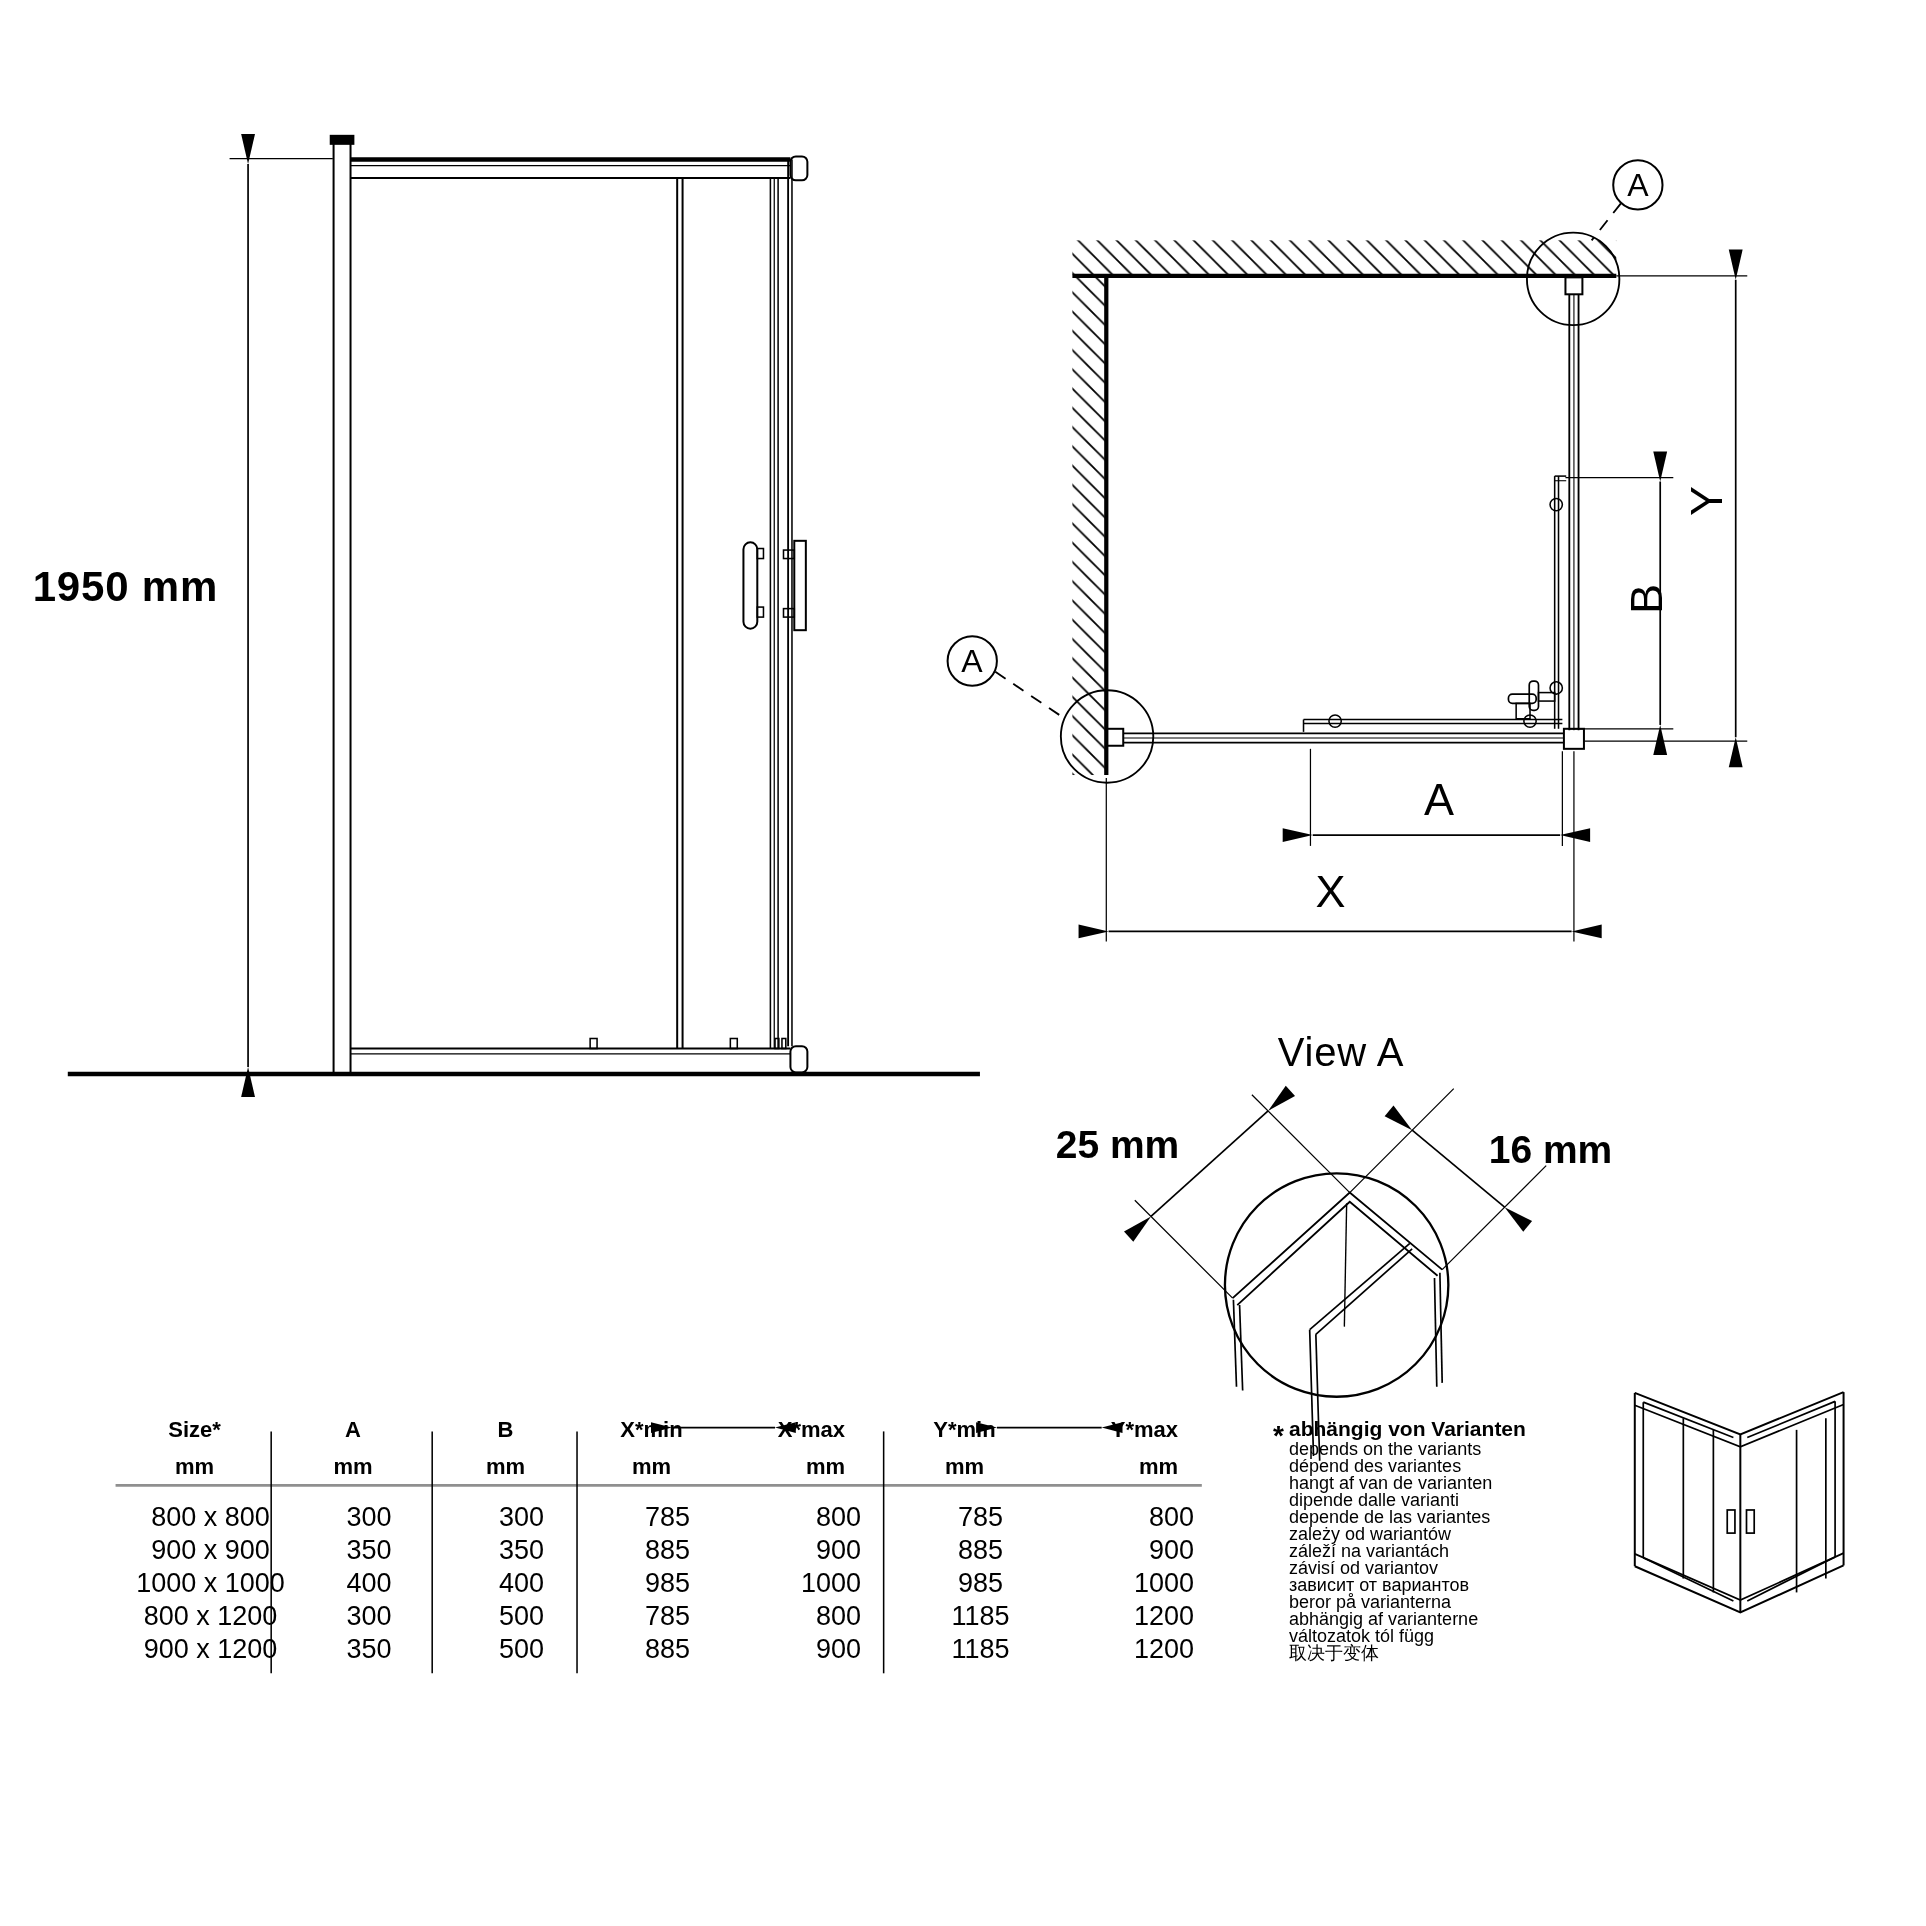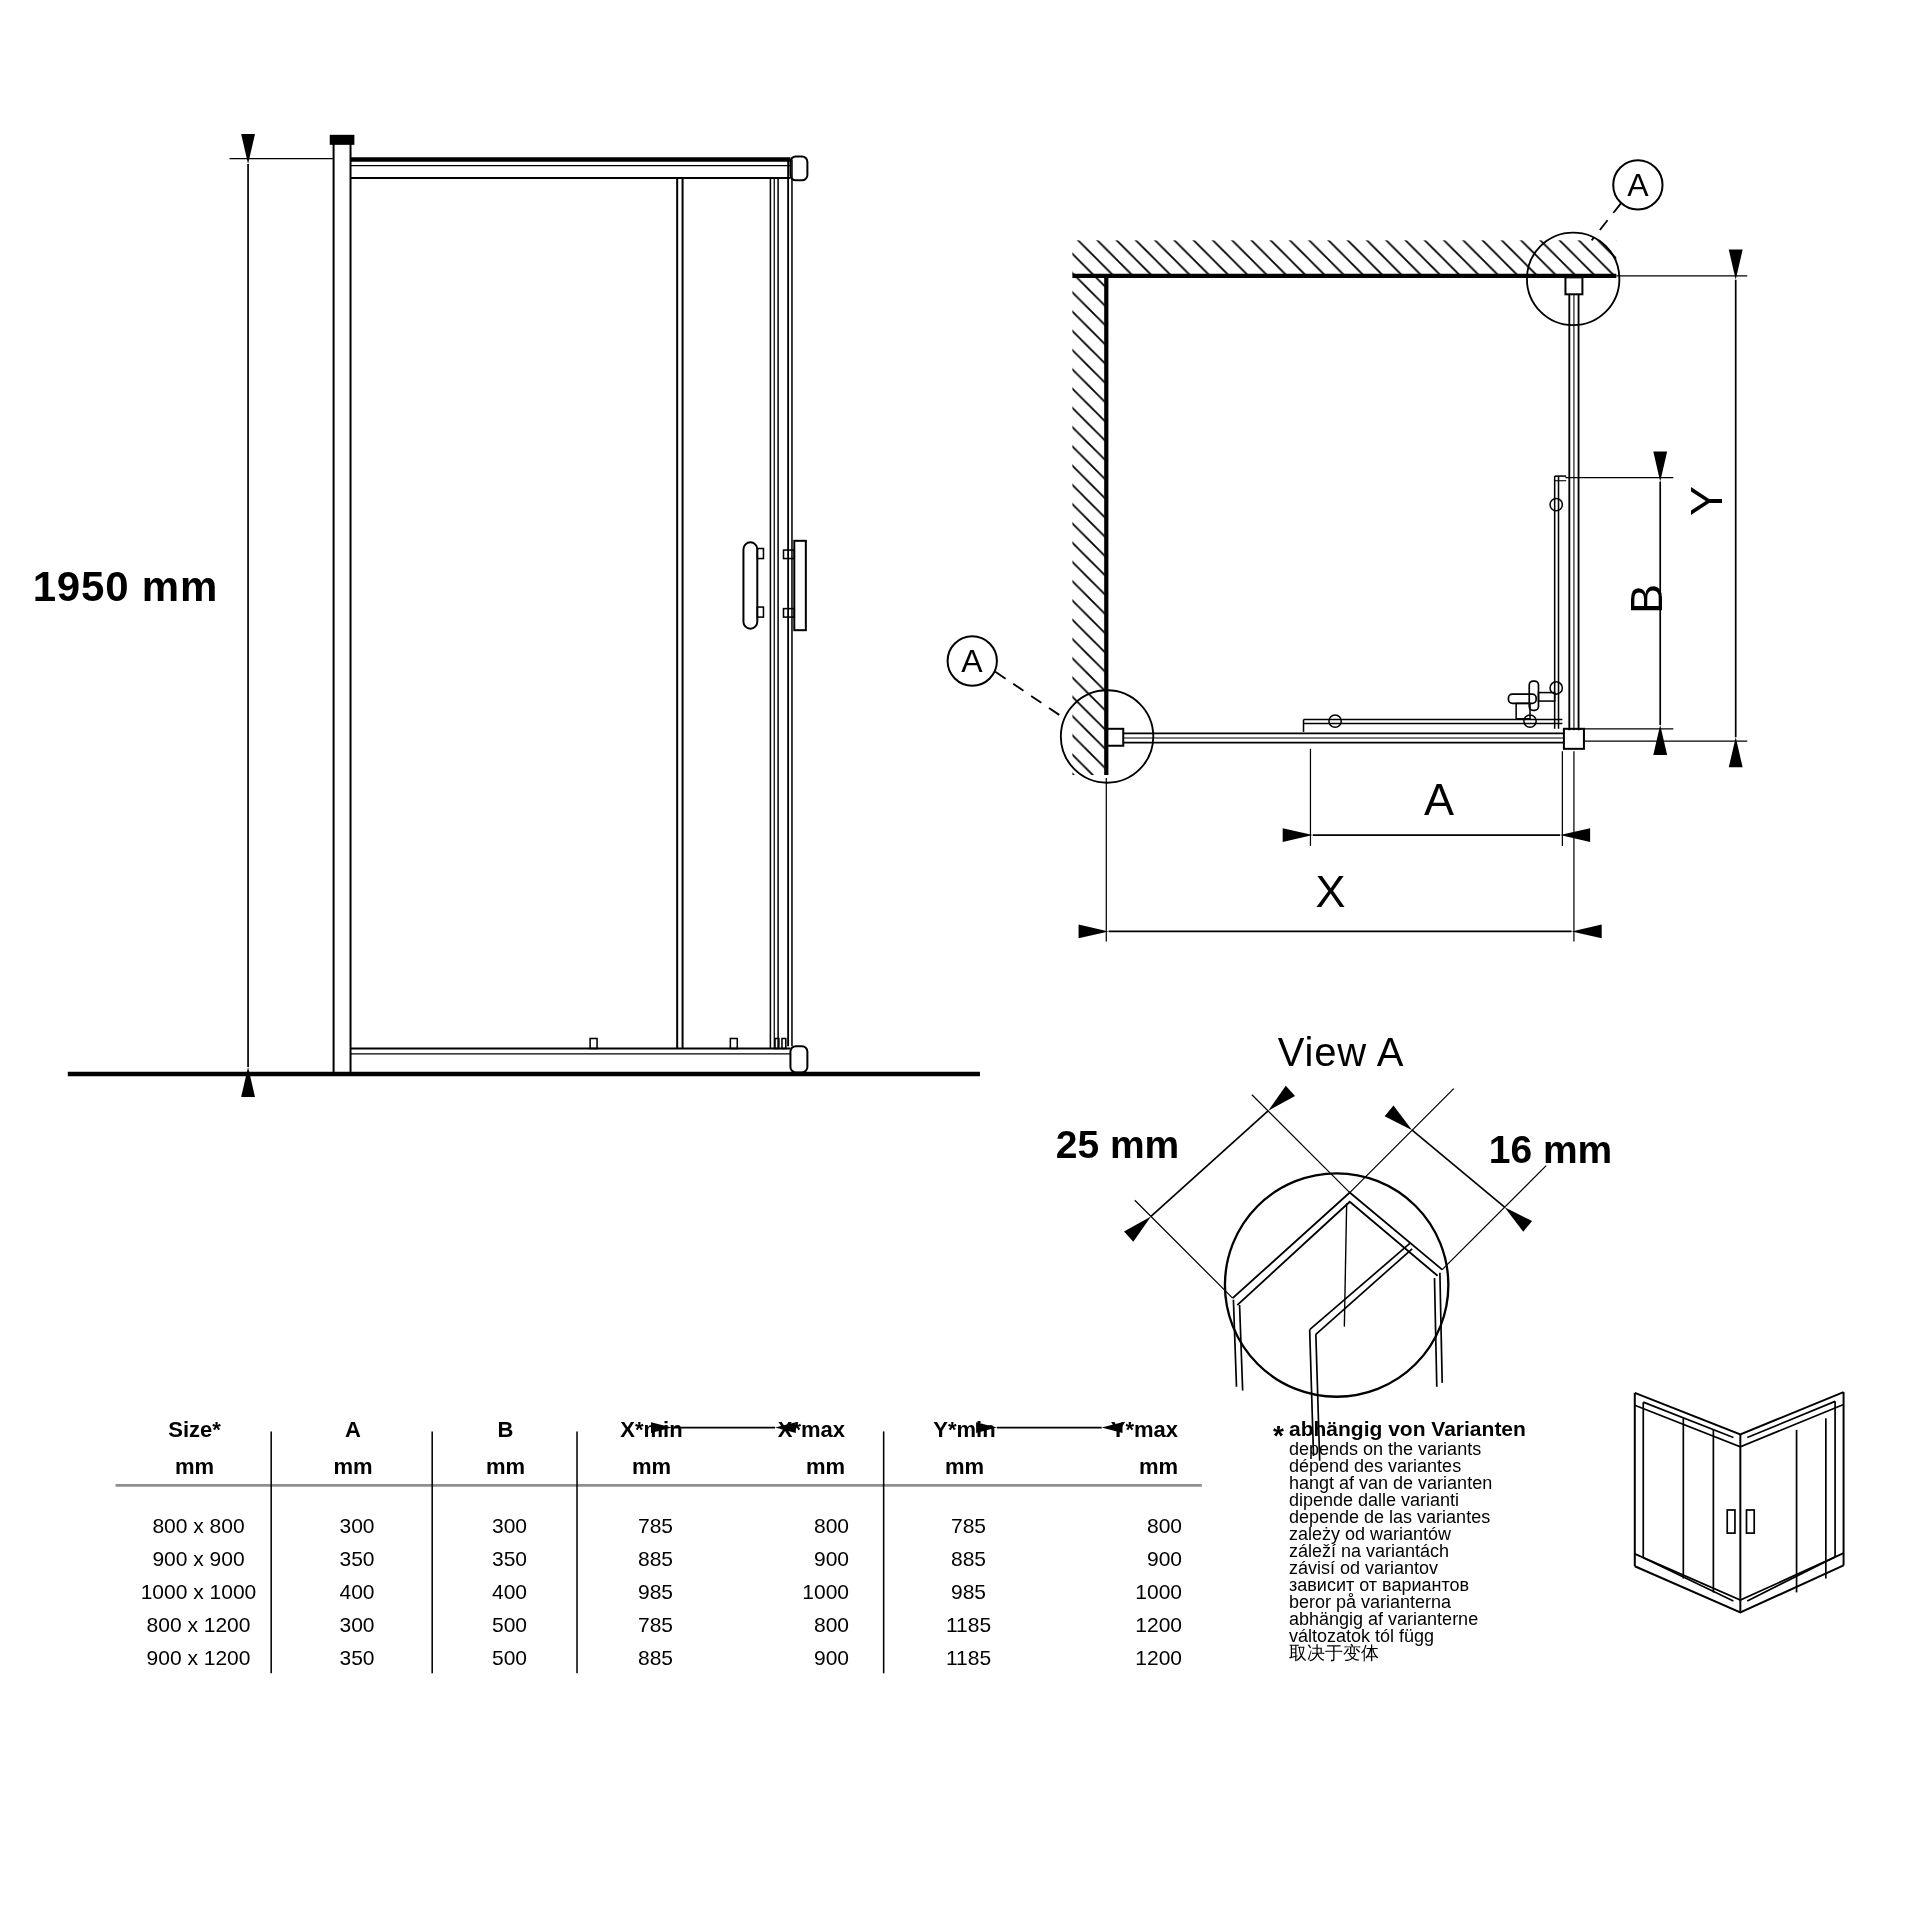--- a/index.html
+++ b/index.html
@@ -18,21 +18,21 @@
 
   
   .spec{position:absolute;left:116px;top:1415px;width:1086px;height:293px;}
   .trow{display:grid;grid-template-columns:157px 160px 145px 147px 160px 159px 160px;
         align-items:center;}
   .trow span{display:block;text-align:center;}
   .trow .c-xmax{text-align:right;padding-right:40px;}
   .trow .c-ymax{text-align:right;padding-right:26px;}
   .t-head{position:absolute;top:0;left:0;right:0;height:29px;font-size:22px;font-weight:600;}
   .t-unit{position:absolute;top:37px;left:0;right:0;height:29px;font-size:22px;font-weight:700;}
-  .t-body{position:absolute;top:86px;left:4px;right:0;font-size:21px;font-weight:400;margin-top:8px;}
+  .t-body{position:absolute;top:86px;left:16px;right:0;font-size:27px;font-weight:400;}
   .t-body .trow{height:33px;}
 
   
   .foot{position:absolute;left:1273px;top:1418px;width:354px;}
   .foot .star{position:absolute;left:0;top:1.5px;font-size:28px;font-weight:700;}
   .foot .txt{margin-left:16px;}
   .foot .head{font-size:21px;font-weight:700;line-height:21.6px;margin-bottom:1.5px;}
   .foot ul{list-style:none;margin:0;padding:0;font-size:18px;line-height:17px;font-weight:400;}
 </style>
 </head>

